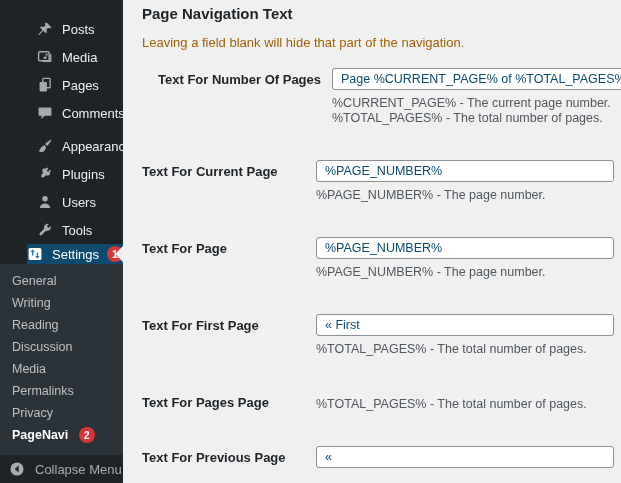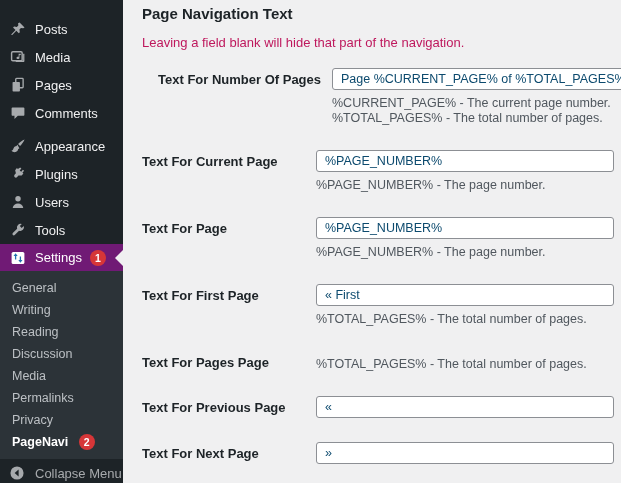--- a/index.html
+++ b/index.html
@@ -3,41 +3,41 @@
 <meta charset="utf-8">
 <style>
   * { box-sizing: border-box; margin: 0; padding: 0; }
   html, body { width: 621px; height: 483px; overflow: hidden; }
   body { font-family: "Liberation Sans", sans-serif; background: #f0f0f1; }
   .screen { display: flex; width: 621px; height: 483px; }
 
   
   .sidebar { width: 123px; flex: 0 0 123px; background: #1d2327; display: flex; flex-direction: column; color: #f0f0f1; }
   .menu { list-style: none; padding-top: 15px; }
-  .menu-item { position: relative; height: 28px; display: flex; align-items: center; padding-left: 9px; cursor: pointer; font-size: 13px; font-weight: 500; color: #f0f0f1; }
+  .menu-item { position: relative; height: 28px; display: flex; align-items: center; padding-left: 9px; cursor: pointer; font-size: 13px; font-weight: 500; color: #f0f0f1; margin-left: 27px; }
   .menu-item .mi-icon { width: 17px; height: 17px; margin-right: 9px; color: #a7aaad; display: inline-flex; align-items: center; justify-content: center; flex: 0 0 17px; }
   .menu-item .mi-icon svg { width: 16px; height: 16px; display: block; }
   .menu-sep { height: 5px; }
-  .menu-item.active { background: #701a75; color: #fff; height: 27px; }
+  .menu-item.active { background: #0c4a6e; color: #fff; height: 20px; justify-content: flex-end; }
   .menu-item.active .mi-icon { color: #fff; }
   .menu-item.active::after { content: ""; position: absolute; right: 0; top: 50%; margin-top: -8px; border: 8px solid transparent; border-right: 8px solid #f0f0f1; border-left: 0; }
   .badge { display: inline-block; min-width: 16px; height: 16px; margin-left: 8px; padding: 0 3px; border-radius: 9px; background: #d63638; color: #fff; font-size: 10.5px; font-weight: 600; line-height: 16px; text-align: center; }
   .submenu { flex: 1 1 auto; background: #2c3338; list-style: none; padding: 6px 0 6px; }
   .submenu-item { height: 22px; line-height: 22px; padding-left: 12px; font-size: 12.5px; color: #bcc0c4; cursor: pointer; }
   .submenu-item.current { color: #fff; font-weight: 700; }
   .submenu-item .badge { margin-left: 7px; }
   .collapse-btn { height: 28px; flex: 0 0 28px; background: #1d2327; display: flex; align-items: center; padding-left: 9px; font-size: 13px; color: #a7aaad; cursor: pointer; }
   .collapse-btn .mi-icon { width: 17px; height: 17px; margin-right: 9px; color: #a7aaad; flex: 0 0 17px; }
   .collapse-btn .mi-icon svg { width: 16px; height: 16px; display: block; }
 
   
   .content { flex: 1 1 auto; background: #f0f0f1; padding: 5px 20px 0 19px; overflow: hidden; }
   .page-title { font-size: 15px; font-weight: 700; color: #1d2327; line-height: 1.25; }
-  .page-subtitle { margin-top: 11px; font-size: 13px; color: #be185d; }
-  .form-row { display: flex; margin-top: 24px; }
+  .page-subtitle { margin-top: 11px; font-size: 13px; color: #a16207; }
+  .form-row { display: flex; margin-top: 34px; }
   .form-row.first { margin-top: 18px; margin-left: 16px; }
   .row-label { flex: 0 0 174px; width: 174px; font-size: 13px; font-weight: 700; color: #1d2327; padding-top: 4px; line-height: 1.2; }
   .row-field { flex: 1 1 auto; }
   .row-field input { display: block; width: 298px; height: 22px; padding: 0 8px; font-family: "Liberation Sans", sans-serif; font-size: 12.5px; color: #0c4a6e; background: #fff; border: 1px solid #8c8f94; border-radius: 3px; outline: none; }
   .help-line { margin-top: 6px; font-size: 12.5px; line-height: 15px; color: #50575e; }
   .help-line + .help-line { margin-top: 0; }
 </style>
 </head>
 <body>
 

